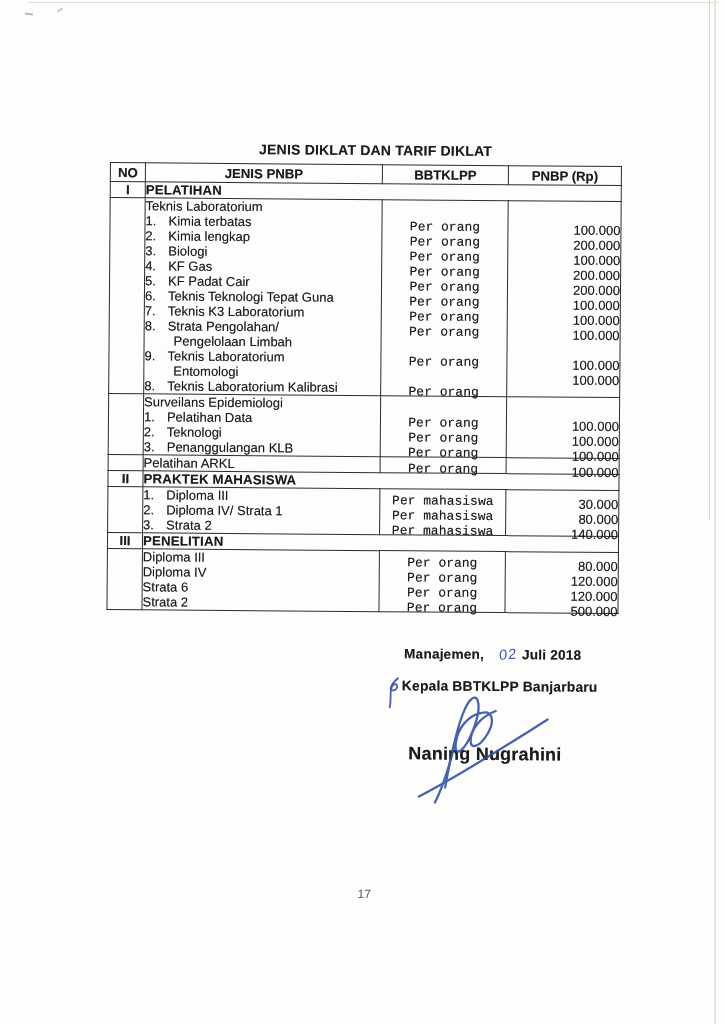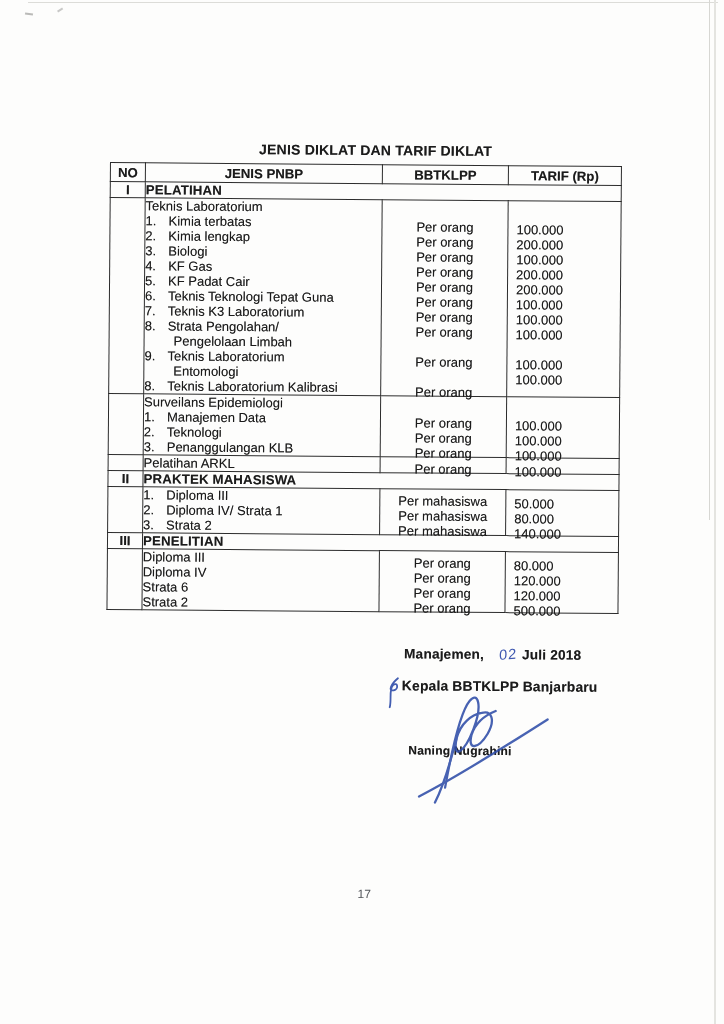--- a/index.html
+++ b/index.html
@@ -44,22 +44,22 @@
   }
   td.no-cell{text-align:center;}
   td.sec-no{font-weight:bold;font-size:13.2px;line-height:15px;padding:1px 0;}
   td.sec-title{font-weight:bold;font-size:13.2px;line-height:15px;padding:1px 0 1px 5px;letter-spacing:.2px;}
   td.jenis-cell{padding:1px 2px 2px 5px;}
   td.satuan-cell{padding:1px 0 2px 0;}
   td.tarif-cell{padding:1px 7px 2px 0;}
   .ln{line-height:15px;font-size:13px;white-space:nowrap;}
   .jenis-cell .num{display:inline-block;width:23px;}
   .jenis-cell .indent{padding-left:29px;}
-  .satuan-cell .ln{text-align:center;position:relative;top:4px;}
-  .tarif-cell .ln{position:relative;top:6px;margin-left:8px;}
+  .satuan-cell .ln{text-align:center;position:relative;top:4px;font-family:Liberation Mono, monospace;}
+  .tarif-cell .ln{text-align:right;position:relative;top:6px;margin-left:8px;}
   
   .b{font-weight:bold;}
   .date-line{
     position:absolute;left:408px;top:643px;
     font-size:13.6px;letter-spacing:.2px;white-space:nowrap;
   }
   .hand-day{
     display:inline-block;
     color:#3f58b0;font-size:14.5px;font-weight:normal;
     margin:0 5px 0 15px;
@@ -67,21 +67,21 @@
     letter-spacing:1px;text-shadow:none;
   }
   .role-line{
     position:absolute;left:390px;top:676px;
     font-size:13.8px;letter-spacing:.2px;white-space:nowrap;
     display:flex;align-items:flex-start;
   }
   .role-line svg{margin:-2px 1px 0 0;}
   .name-line{
     position:absolute;left:413px;top:741px;
-    font-size:12px;letter-spacing:.2px;white-space:nowrap;text-align:center;
+    font-size:18px;letter-spacing:.2px;white-space:nowrap;text-align:center;
   }
   .sig-ink{
     position:absolute;left:410px;top:690px;
     overflow:visible;z-index:5;
   }
   
   .page-num{
     position:absolute;left:0;right:0;top:885px;
     text-align:center;text-indent:16px;
     font-size:12px;color:#55585c;text-shadow:none;
@@ -113,21 +113,21 @@
         <col class="c-no">
           <col class="c-jenis">
           <col class="c-satuan">
           <col class="c-tarif">
       </colgroup>
       <thead>
         <tr>
           <th>NO</th>
           <th>JENIS PNBP</th>
           <th>BBTKLPP</th>
-          <th>TARIF (Rp)</th>
+          <th>PNBP (Rp)</th>
         </tr>
       </thead>
       <tbody>
           <tr>
             <td class="no-cell sec-no">I</td>
             <td class="sec-title" colspan="3">PELATIHAN</td>
           </tr>
           <tr>
             <td class="no-cell"></td>
             <td class="jenis-cell">
@@ -173,21 +173,21 @@
               <div class="ln">&nbsp;</div>
               <div class="ln">100.000</div>
               <div class="ln">100.000</div>
               <div class="ln">&nbsp;</div>
             </td>
           </tr>
           <tr>
             <td class="no-cell"></td>
             <td class="jenis-cell">
               <div class="ln"><span>Surveilans Epidemiologi</span></div>
-              <div class="ln"><span class="num">1.</span><span>Manajemen Data</span></div>
+              <div class="ln"><span class="num">1.</span><span>Pelatihan Data</span></div>
               <div class="ln"><span class="num">2.</span><span>Teknologi</span></div>
               <div class="ln"><span class="num">3.</span><span>Penanggulangan KLB</span></div>
             </td>
             <td class="satuan-cell">
               <div class="ln">&nbsp;</div>
               <div class="ln">Per orang</div>
               <div class="ln">Per orang</div>
               <div class="ln">Per orang</div>
             </td>
             <td class="tarif-cell">
@@ -219,21 +219,21 @@
               <div class="ln"><span class="num">1.</span><span>Diploma III</span></div>
               <div class="ln"><span class="num">2.</span><span>Diploma IV/ Strata 1</span></div>
               <div class="ln"><span class="num">3.</span><span>Strata 2</span></div>
             </td>
             <td class="satuan-cell">
               <div class="ln">Per mahasiswa</div>
               <div class="ln">Per mahasiswa</div>
               <div class="ln">Per mahasiswa</div>
             </td>
             <td class="tarif-cell">
-              <div class="ln">50.000</div>
+              <div class="ln">30.000</div>
               <div class="ln">80.000</div>
               <div class="ln">140.000</div>
             </td>
           </tr>
           <tr>
             <td class="no-cell sec-no">III</td>
             <td class="sec-title" colspan="3">PENELITIAN</td>
           </tr>
           <tr>
             <td class="no-cell"></td>

